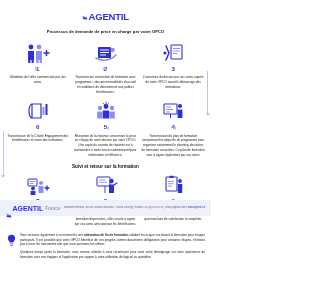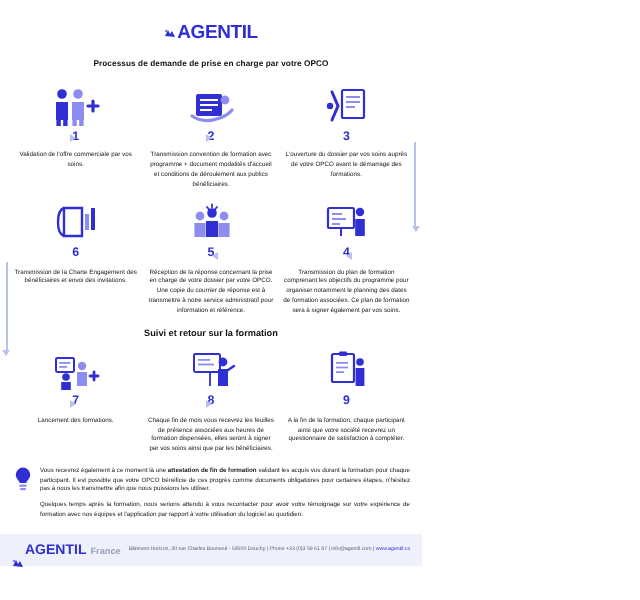--- a/index.html
+++ b/index.html
@@ -10,21 +10,21 @@
     width: 211px;
     height: 300px;
     overflow: hidden;
     background: #ffffff;
     font-family: "Liberation Sans", sans-serif;
     color: #1a1a1a;
   }
   .page {
     position: relative;
     width: 211px;
-    height: 283px;
+    height: 216px;
     background: #ffffff;
     box-sizing: border-box;
   }
 
   
   .header {
     padding-top: 6px;
     text-align: center;
   }
   .brand {

